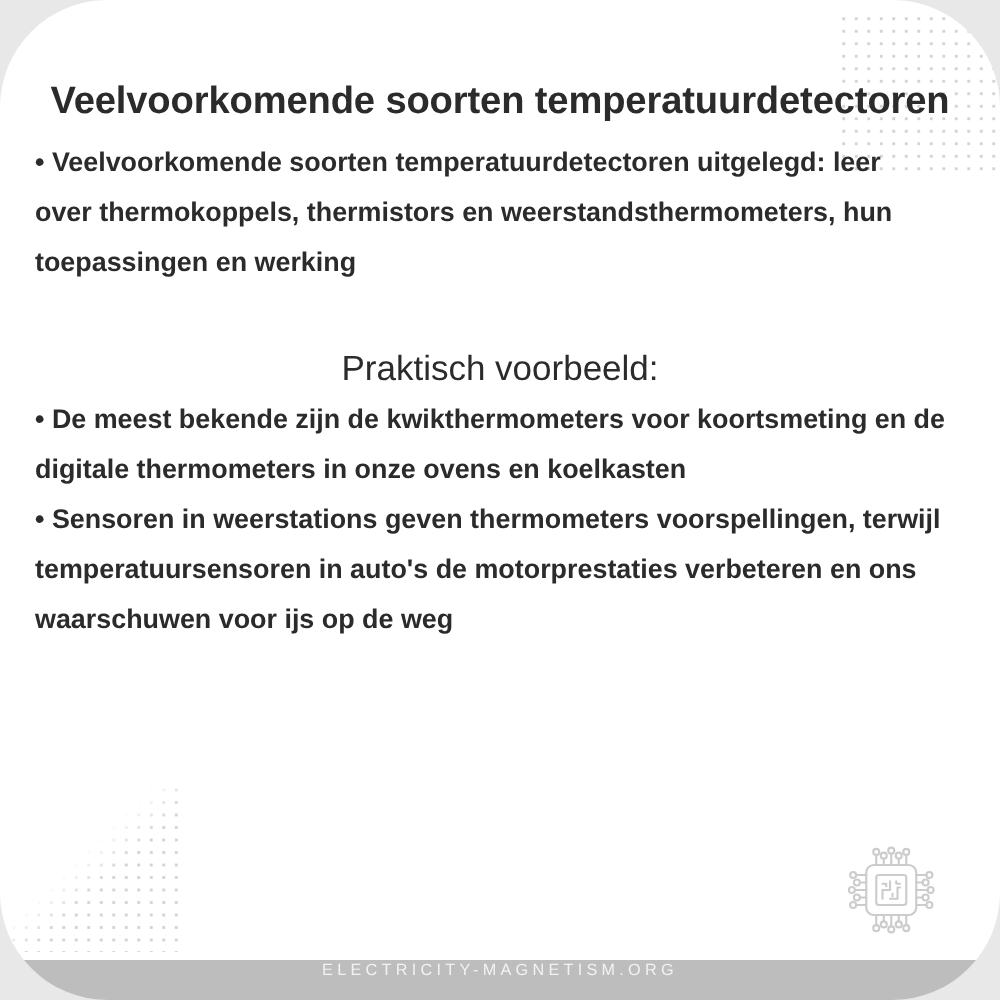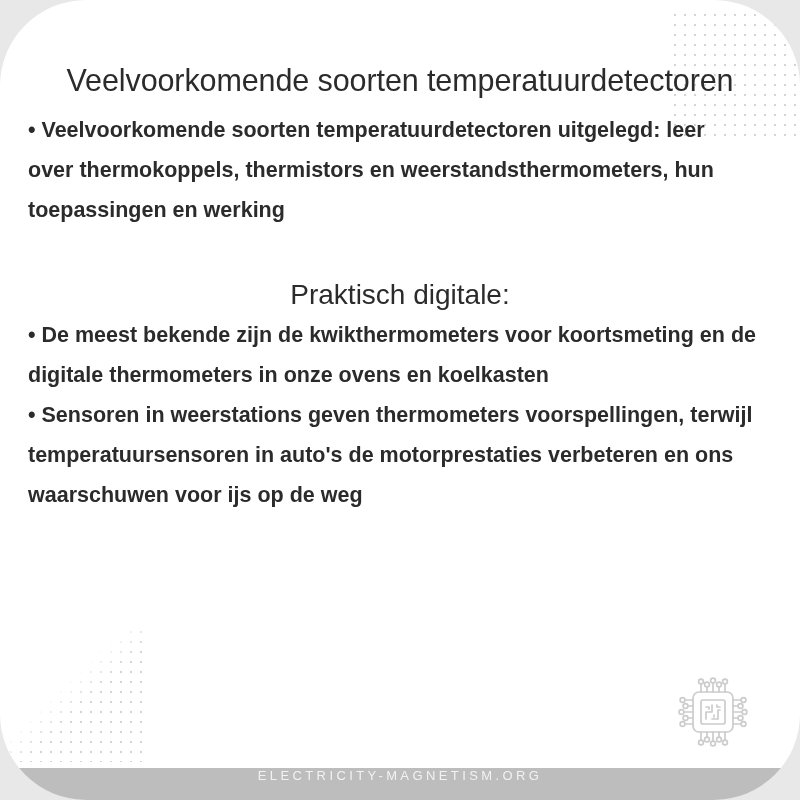--- a/index.html
+++ b/index.html
@@ -62,21 +62,21 @@
 
   #page-title {
     position: absolute;
     left: 0;
     top: 41px;
     width: 800px;
     text-align: center;
     font-size: 30.5px;
     line-height: 38px;
     color: #2b2b2b;
-    font-weight: 400;
+    font-weight: 700;
     letter-spacing: -0.1px;
     white-space: nowrap;
   }
 
   #intro-block {
     position: absolute;
     left: 28px;
     top: 110px;
     width: 724px;
   }
@@ -146,21 +146,21 @@
   <div class="dots" id="dots-bottom-left"></div>
 
   <div id="content">
 
     <h1 id="page-title">Veelvoorkomende soorten temperatuurdetectoren</h1>
 
     <div id="intro-block">
       <p class="bullet-para">• Veelvoorkomende soorten temperatuurdetectoren uitgelegd: leer over thermokoppels, thermistors en weerstandsthermometers, hun toepassingen en werking</p>
     </div>
 
-    <h2 id="section-subtitle">Praktisch digitale:</h2>
+    <h2 id="section-subtitle">Praktisch voorbeeld:</h2>
 
     <div id="bullet-list">
       <p class="bullet-para">• De meest bekende zijn de kwikthermometers voor koortsmeting en de digitale thermometers in onze ovens en koelkasten</p>
       <p class="bullet-para">• Sensoren in weerstations geven thermometers voorspellingen, terwijl temperatuursensoren in auto's de motorprestaties verbeteren en ons waarschuwen voor ijs op de weg</p>
     </div>
 
   </div>
 
   <div id="chip-icon">
     <svg width="80" height="80" viewBox="0 0 80 80" fill="none" stroke="#cccccc" stroke-width="1.7" stroke-linecap="round" stroke-linejoin="round">

